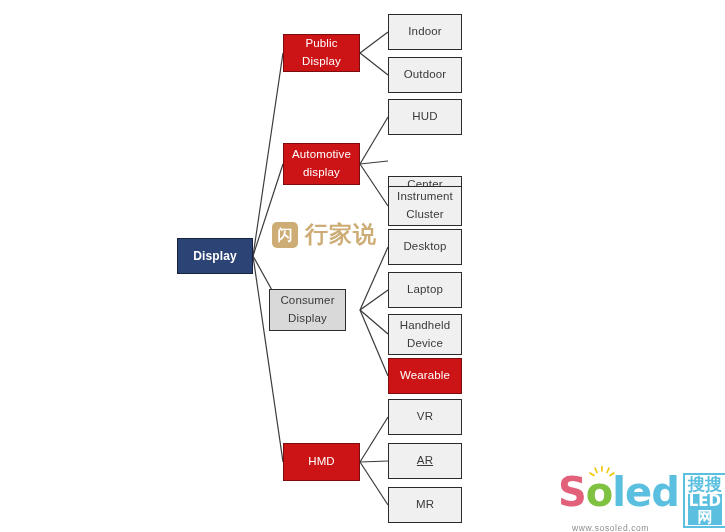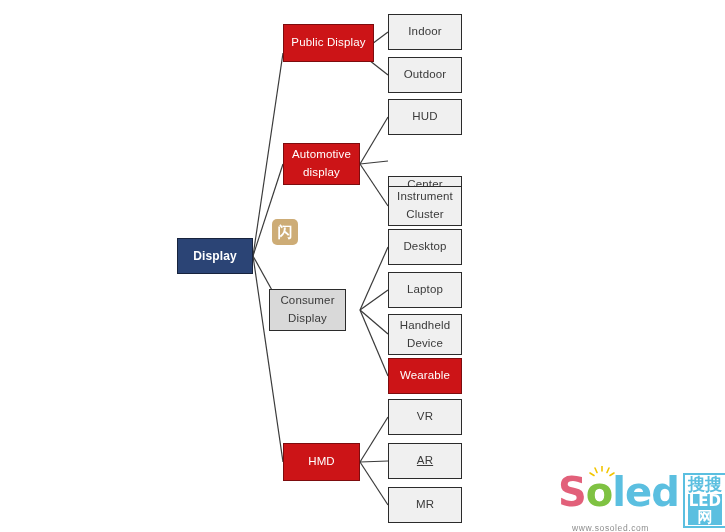--- a/index.html
+++ b/index.html
@@ -187,21 +187,21 @@
       <path d="M360,462 L388,417"></path>
       <path d="M360,462 L388,461"></path>
       <path d="M360,462 L388,505"></path>
     </g>
   </svg>
 
   <div class="node root" style="left:177px; top:238px; width:76px; height:36px;">
     <span class="lbl">Display</span>
   </div>
 
-  <div class="node red" style="left:283px; top:24px; width:91px; height:38px;">
+  <div class="node red" style="left:283px; top:34px; width:77px; height:38px;">
     <span class="lbl">Public Display</span>
   </div>
 
   <div class="node red" style="left:283px; top:143px; width:77px; height:42px;">
     <span class="lbl">Automotive
 display</span>
   </div>
 
   <div class="node grey" style="left:269px; top:289px; width:77px; height:42px;">
     <span class="lbl">Consumer
@@ -249,20 +249,21 @@
   </div>
   <div class="node light" style="left:388px; top:443px; width:74px; height:36px;text-decoration:underline;">
     <span class="lbl">AR</span>
   </div>
   <div class="node light" style="left:388px; top:487px; width:74px; height:36px;">
     <span class="lbl">MR</span>
   </div>
 
   <div id="wm-hjs">
     <div class="mark">闪</div>
+    <div class="wtxt">行家说</div>
   </div>
 
   <div id="wm-soled">
     <div class="soled-word">
       <svg class="rays" viewBox="0 0 28 16">
         <g stroke="#f2c500" stroke-width="1.6" stroke-linecap="round">
           <line x1="14" y1="0" x2="14" y2="5"></line>
           <line x1="7" y1="2" x2="9" y2="6.5"></line>
           <line x1="21" y1="2" x2="19" y2="6.5"></line>
           <line x1="2" y1="7" x2="6" y2="9.5"></line>

